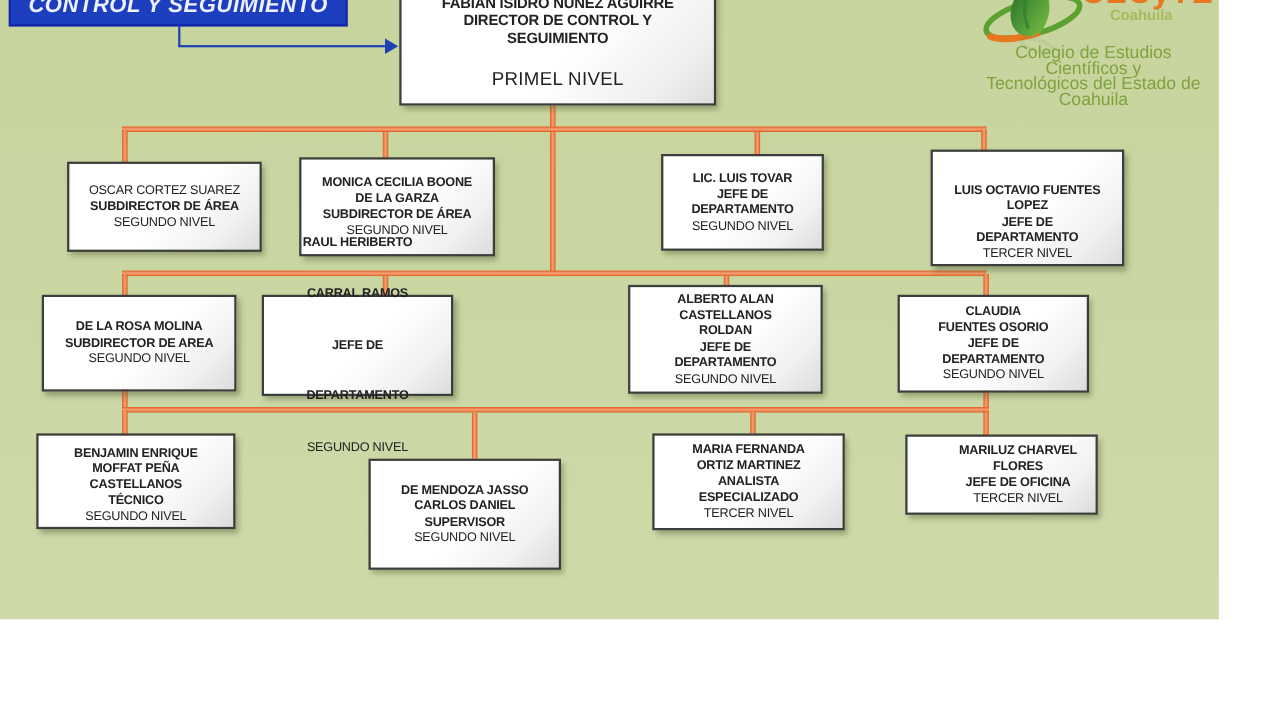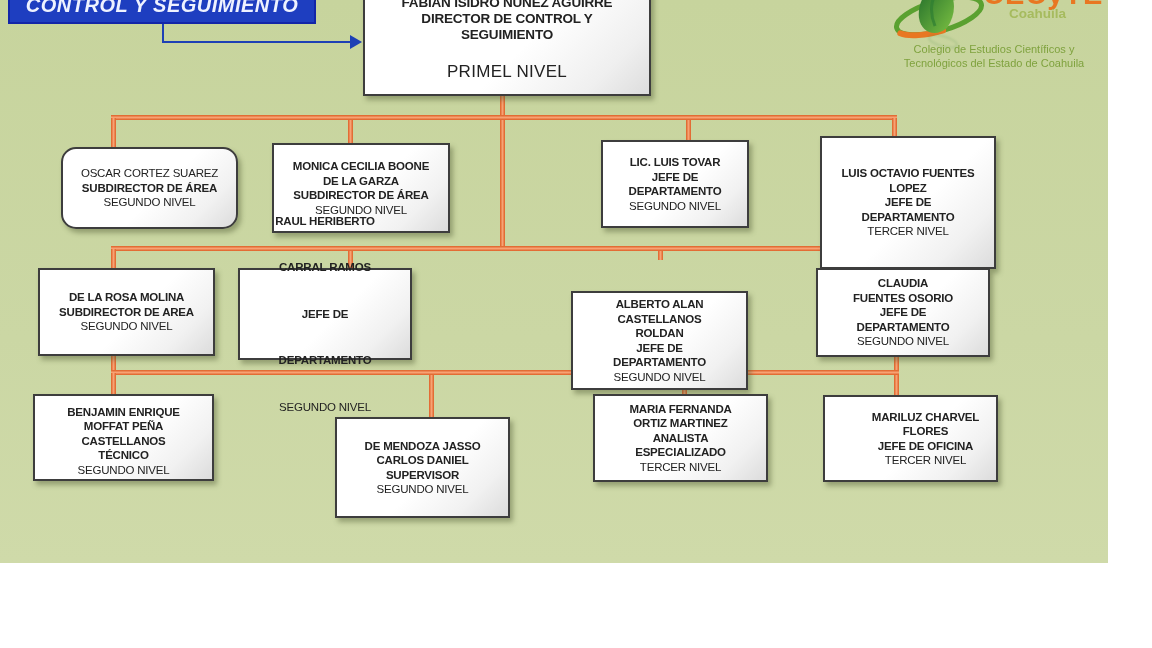--- a/index.html
+++ b/index.html
@@ -52,21 +52,21 @@
   .dir-level{position:absolute;left:0;right:0;top:117px;font-size:17px;font-weight:normal;letter-spacing:.3px;}
   
   .h,.v{position:absolute;}
   .h{height:5px;background:linear-gradient(180deg,#dd5f25 0%,#f7a273 50%,#dd5f25 100%);}
   .v{width:5px;background:linear-gradient(90deg,#dd5f25 0%,#f7a273 50%,#dd5f25 100%);}
   
   .logo{position:absolute;left:885px;top:-24px;width:215px;height:110px;}
   .logo-word{position:absolute;left:98px;top:2px;font-size:29px;font-weight:bold;color:#e87722;letter-spacing:1px;}
   .logo-region{position:absolute;left:124px;top:30px;font-size:13.5px;font-weight:bold;color:#a6bb5e;}
   .logo-sub{position:absolute;left:6px;top:66px;width:206px;text-align:center;
-    font-size:11px;line-height:14px;color:#7fa23e;}
+    font-size:16px;line-height:14px;color:#7fa23e;}
   .logo-reflect{position:absolute;left:10px;top:52px;width:96px;height:26px;opacity:.14;filter:blur(1px);}
 </style>
 </head>
 <body>
 
 <div class="slide">
 
   <div>
     <div class="v" style="left:500px;top:96px;height:155px;"></div>
     <div class="h" style="left:111px;top:115px;width:786px;"></div>
@@ -79,57 +79,57 @@
     <div class="v" style="left:348px;top:251px;height:18px;"></div>
     <div class="v" style="left:658px;top:251px;height:9px;"></div>
     <div class="v" style="left:894px;top:249px;height:147px;"></div>
     <div class="h" style="left:111px;top:370px;width:788px;"></div>
     <div class="v" style="left:111px;top:373px;height:45px;"></div>
     <div class="v" style="left:429px;top:375px;height:42px;"></div>
     <div class="v" style="left:682px;top:375px;height:19px;"></div>
   </div>
 
   <div id="nodes">
-      <div class="node" style="left: 61px; top: 147px; width: 177px; height: 82px; border-radius: 15px;">
+      <div class="node" style="left: 61px; top: 147px; width: 177px; height: 82px;">
         <div class="nline">OSCAR CORTEZ SUAREZ</div>
         <div class="nline b">SUBDIRECTOR DE ÁREA</div>
         <div class="nline">SEGUNDO NIVEL</div>
       </div>
       <div class="node" style="left: 272px; top: 143px; width: 178px; height: 90px;">
         <div class="nline b">MONICA CECILIA BOONE</div>
         <div class="nline b">DE LA GARZA</div>
         <div class="nline b">SUBDIRECTOR DE ÁREA</div>
         <div class="nline">SEGUNDO NIVEL</div>
       </div>
       <div class="node" style="left: 601px; top: 140px; width: 148px; height: 88px; align-items: flex-end;">
         <div class="nline b">LIC. LUIS TOVAR</div>
         <div class="nline b">JEFE DE</div>
         <div class="nline b">DEPARTAMENTO</div>
         <div class="nline">SEGUNDO  NIVEL</div>
       </div>
-      <div class="node" style="left: 820px; top: 136px; width: 176px; height: 133px;">
+      <div class="node" style="left: 846px; top: 136px; width: 176px; height: 106px; justify-content: flex-end;">
         <div class="nline b">LUIS OCTAVIO FUENTES</div>
         <div class="nline b">LOPEZ</div>
         <div class="nline b">JEFE DE</div>
         <div class="nline b">DEPARTAMENTO</div>
         <div class="nline">TERCER NIVEL</div>
       </div>
       <div class="node" style="left: 38px; top: 268px; width: 177px; height: 88px;">
         <div class="nline b">DE LA ROSA MOLINA</div>
         <div class="nline b">SUBDIRECTOR DE AREA</div>
         <div class="nline">SEGUNDO NIVEL</div>
       </div>
       <div class="node" style="left: 238px; top: 268px; width: 174px; height: 92px; gap: 32px;">
         <div class="nline b">RAUL HERIBERTO</div>
         <div class="nline b">CARRAL RAMOS</div>
         <div class="nline b">JEFE DE</div>
         <div class="nline b">DEPARTAMENTO</div>
         <div class="nline">SEGUNDO NIVEL</div>
       </div>
-      <div class="node" style="left: 571px; top: 259px; width: 177px; height: 99px; margin-top: 32px;">
+      <div class="node" style="left: 571px; top: 259px; width: 177px; height: 99px;">
         <div class="nline b">ALBERTO ALAN</div>
         <div class="nline b">CASTELLANOS</div>
         <div class="nline b">ROLDAN</div>
         <div class="nline b">JEFE DE</div>
         <div class="nline b">DEPARTAMENTO</div>
         <div class="nline">SEGUNDO NIVEL</div>
       </div>
       <div class="node" style="left: 816px; top: 268px; width: 174px; height: 89px;">
         <div class="nline b">CLAUDIA</div>
         <div class="nline b">FUENTES OSORIO</div>
@@ -150,21 +150,21 @@
         <div class="nline b">SUPERVISOR</div>
         <div class="nline">SEGUNDO NIVEL</div>
       </div>
       <div class="node" style="left: 593px; top: 394px; width: 175px; height: 88px;">
         <div class="nline b">MARIA FERNANDA</div>
         <div class="nline b">ORTIZ MARTINEZ</div>
         <div class="nline b">ANALISTA</div>
         <div class="nline b">ESPECIALIZADO</div>
         <div class="nline">TERCER NIVEL</div>
       </div>
-      <div class="node" style="left: 823px; top: 395px; width: 175px; height: 87px; padding-left: 32px;">
+      <div class="node" style="left: 823px; top: 395px; width: 175px; height: 73px; padding-left: 32px;">
         <div class="nline b">MARILUZ CHARVEL</div>
         <div class="nline b">FLORES</div>
         <div class="nline b">JEFE DE OFICINA</div>
         <div class="nline">TERCER NIVEL</div>
       </div>
     </div>
 
   <div class="director">
     <div class="dir-text">
       <div>FABIAN ISIDRO NUÑEZ AGUIRRE</div>

